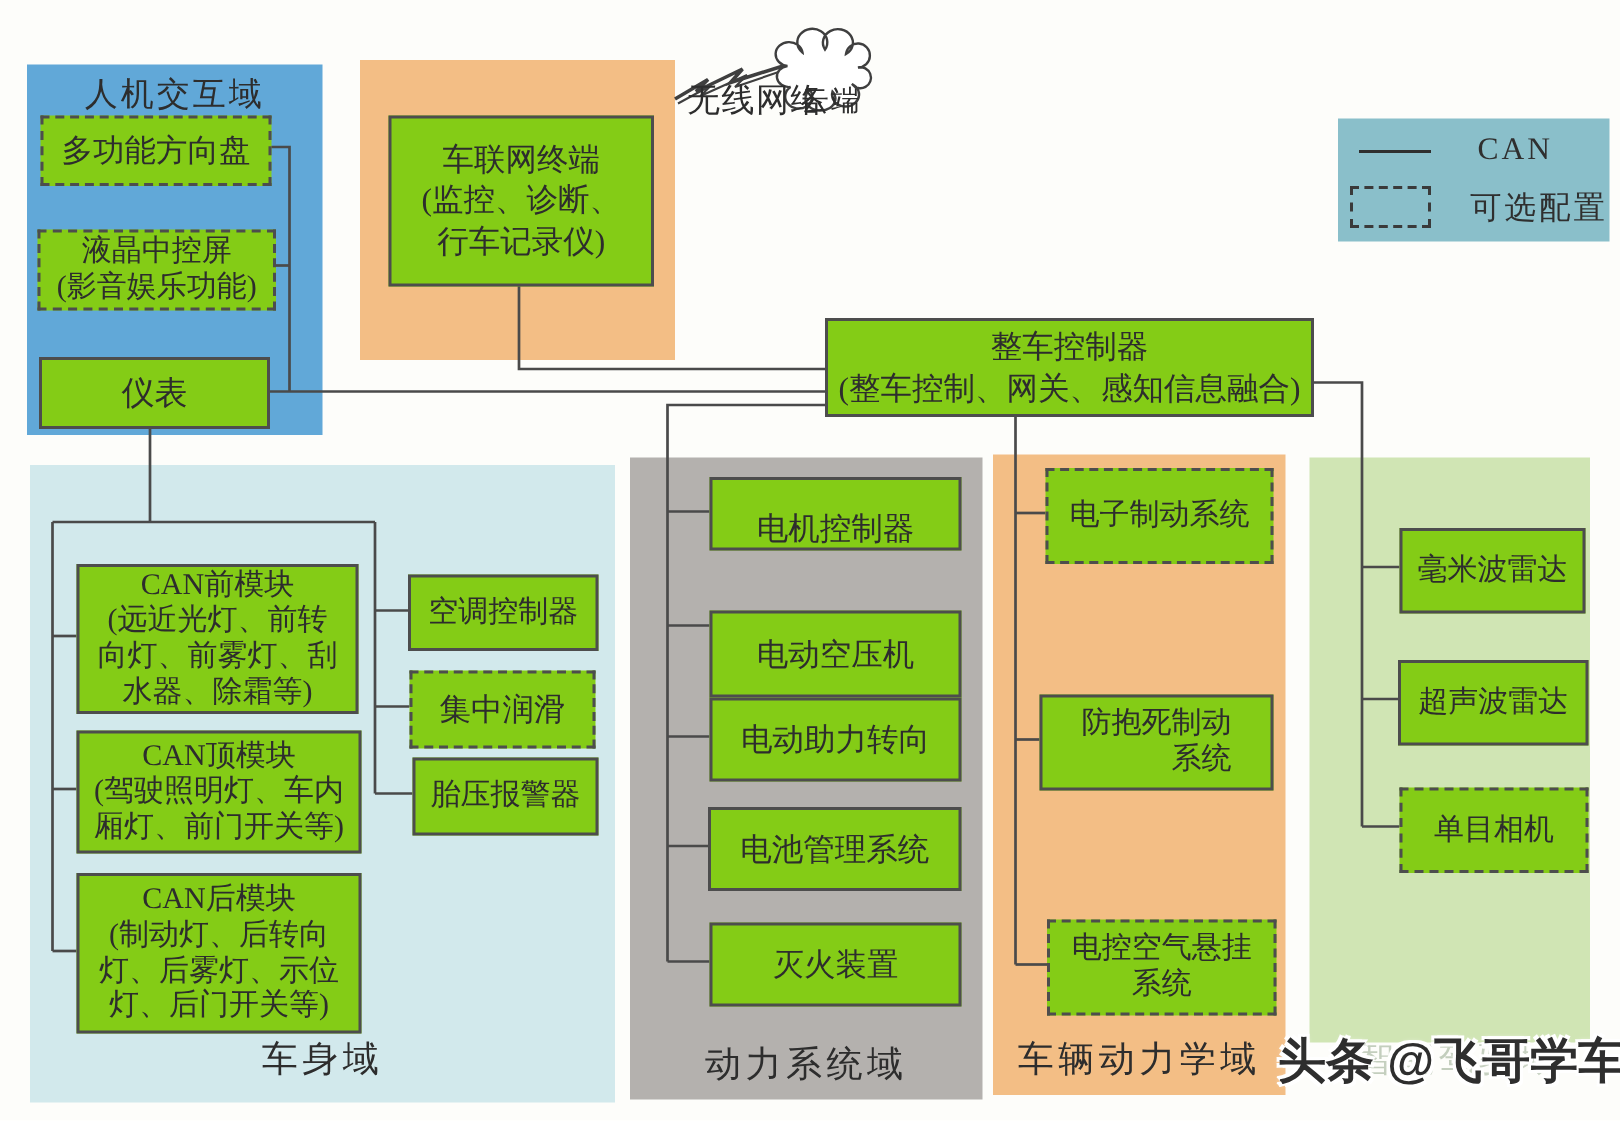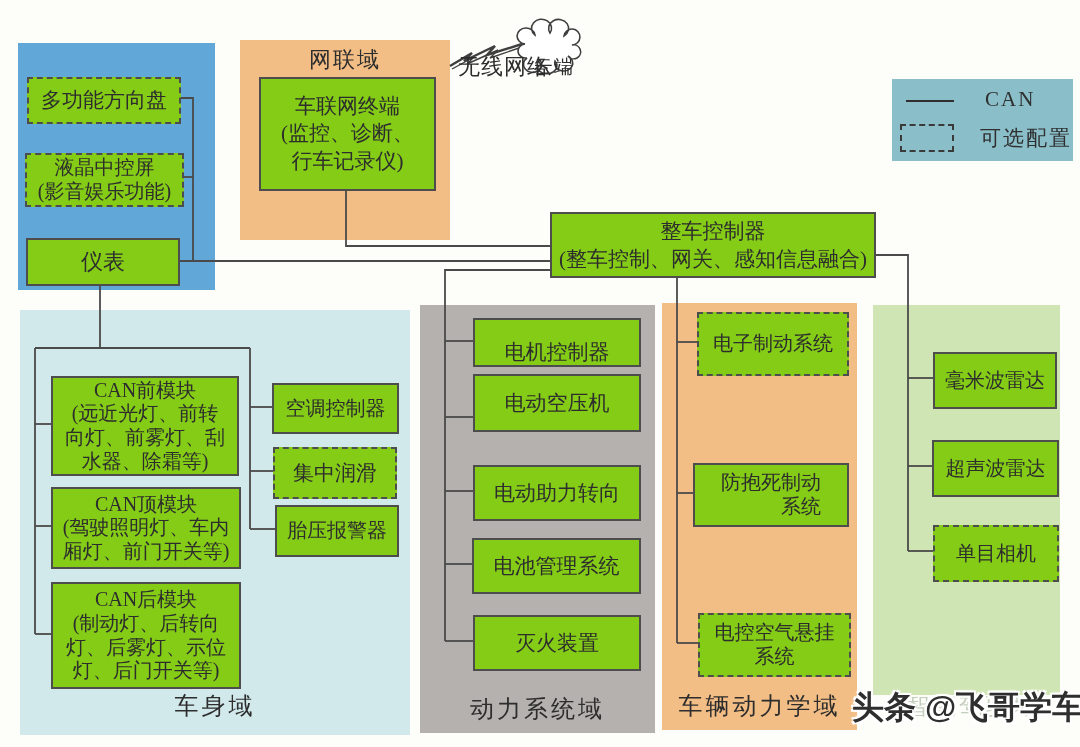--- a/index.html
+++ b/index.html
@@ -104,21 +104,21 @@
   <div id="cloud-label" style="left:534px;top:36px;">云端</div>
   <div id="wireless" style="left:458px;top:52px;">无线网络</div>
 
   <div id="legend" style="left:892px;top:79px;width:181px;height:82px;background:#8abfca;">
     <div class="can-line"></div>
     <div class="ltext" style="left:93px;top:8px;">CAN</div>
     <div class="opt-glyph"></div>
     <div class="ltext" style="left:88px;top:45px;">可选配置</div>
   </div>
 
-  <div class="dtitle" style="left:240px;top:45px;width:210px;">网联域</div>
+  <div class="dtitle" style="left:18px;top:48px;width:197px;">人机交互域</div>
 
   <div class="box dashed" style="left:27px;top:77px;width:150px;height:43px;">
     <span>多功能方向盘</span>
   </div>
   <div class="box dashed" style="left:25px;top:153px;width:155px;height:50px;font-size:20px;">
     <span>液晶中控屏
 (影音娱乐功能)</span>
   </div>
   <div class="box" style="left:26px;top:238px;width:150px;height:44px;font-size:22px;">
     <span>仪表</span>
@@ -158,21 +158,21 @@
   <div class="box dashed" style="left:273px;top:447px;width:120px;height:48px;">
     <span>集中润滑</span>
   </div>
   <div class="box" style="left:275px;top:505px;width:120px;height:48px;font-size:20px;">
     <span>胎压报警器</span>
   </div>
 
   <div class="box" style="left:473px;top:318px;width:164px;height:45px;align-items:flex-end;">
     <span>电机控制器</span>
   </div>
-  <div class="box" style="left:473px;top:374px;width:164px;height:54px;font-family:Liberation Serif, serif;">
+  <div class="box" style="left:473px;top:407px;width:164px;height:54px;font-family:Liberation Serif, serif;">
     <span>电动空压机</span>
   </div>
   <div class="box" style="left:473px;top:465px;width:164px;height:52px;">
     <span>电动助力转向</span>
   </div>
   <div class="box" style="left:472px;top:538px;width:165px;height:52px;">
     <span>电池管理系统</span>
   </div>
   <div class="box" style="left:473px;top:615px;width:164px;height:52px;">
     <span>灭火装置</span>

